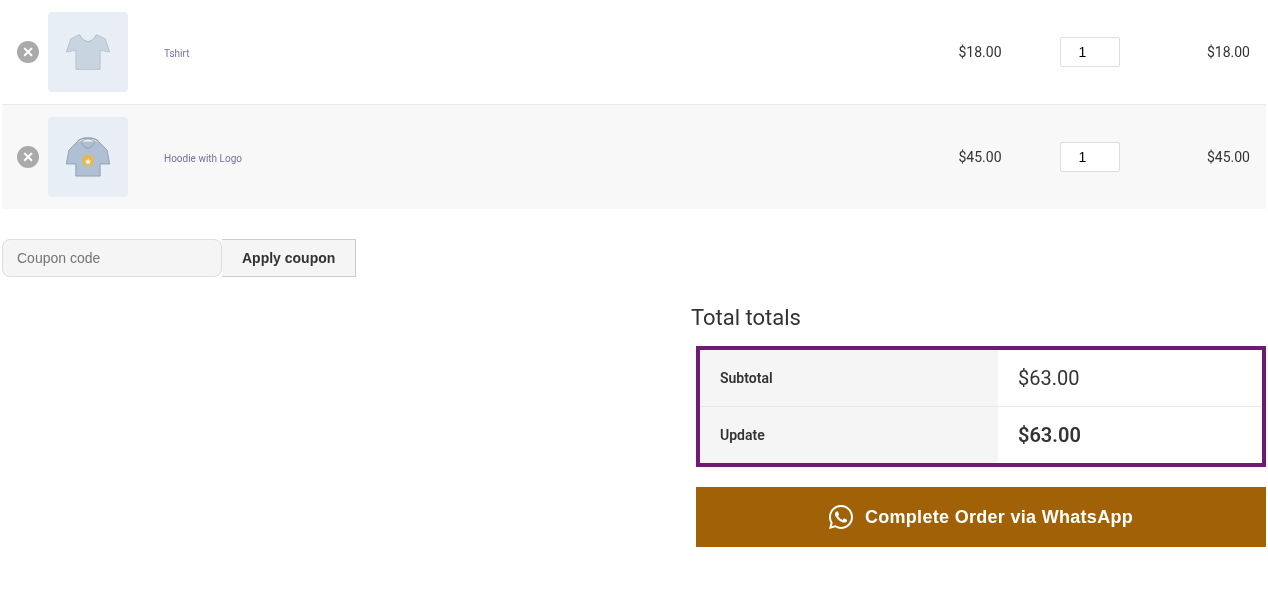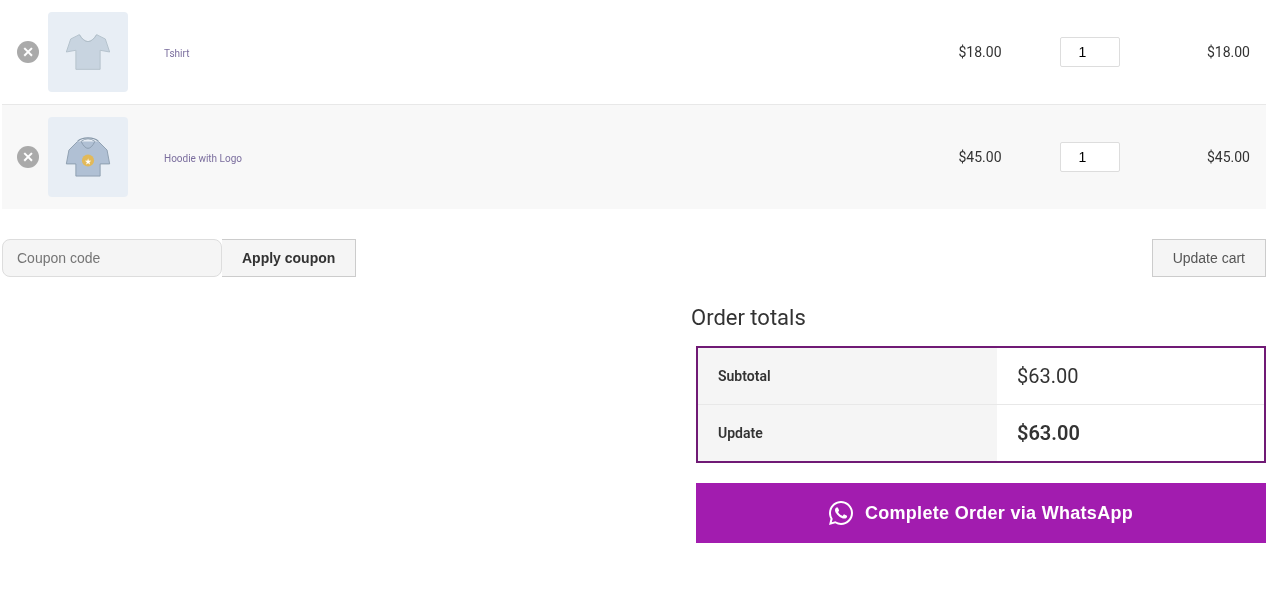--- a/index.html
+++ b/index.html
@@ -138,21 +138,21 @@
       background: #f5f5f5;
       border: 1px solid #ccc;
       font-size: 14px;
       color: #555;
       cursor: pointer;
     }
 
     .cart-totals-table {
       width: 570px;
       margin-left: auto;
-      border: 2px solid #701a75;
+      border: 4px solid #701a75;
       border-collapse: collapse;
     }
 
     .cart-totals-table tr {
       border-bottom: 1px solid #e8e8e8;
     }
 
     .cart-totals-table td {
       padding: 16px 20px;
     }
@@ -173,21 +173,21 @@
     
     .whatsapp-btn-wrapper {
       width: 570px;
       margin-left: auto;
       margin-top: 20px;
     }
 
     .whatsapp-btn {
       width: 100%;
       padding: 18px 20px;
-      background: #a21caf;
+      background: #a16207;
       border: none;
       color: #fff;
       font-size: 18px;
       font-weight: 700;
       cursor: pointer;
       display: flex;
       align-items: center;
       justify-content: center;
       gap: 12px;
       letter-spacing: 0.3px;
@@ -285,28 +285,27 @@
       <div class="subtotal">$45.00</div>
     </div>
 
   </div>
 
   <div class="coupon-section">
     <div class="coupon-left">
       <input type="text" class="coupon-input" placeholder="Coupon code" style="">
       <button class="apply-coupon-btn">Apply coupon</button>
     </div>
-    <button class="update-cart-btn">Update cart</button>
   </div>
 
   <div class="bottom-section">
     <div style="flex:1;"></div>
     <div class="totals-right">
 
-      <h2 style="font-size:22px; font-weight:400; color:#333; margin-bottom:16px;">Order totals</h2>
+      <h2 style="font-size:22px; font-weight:400; color:#333; margin-bottom:16px;">Total totals</h2>
 
       <table class="cart-totals-table">
         <tbody>
             <tr>
           <td>Subtotal</td>
           <td>$63.00</td>
         </tr>
         <tr>
           <td>Update</td>
           <td style="font-weight:600;">$63.00</td>

